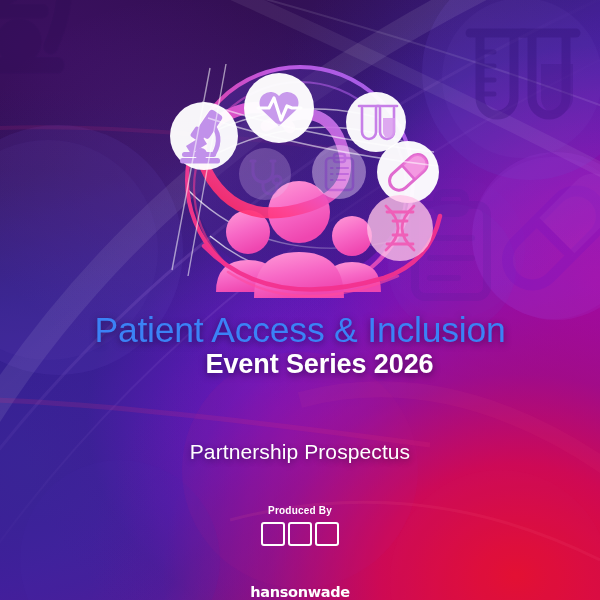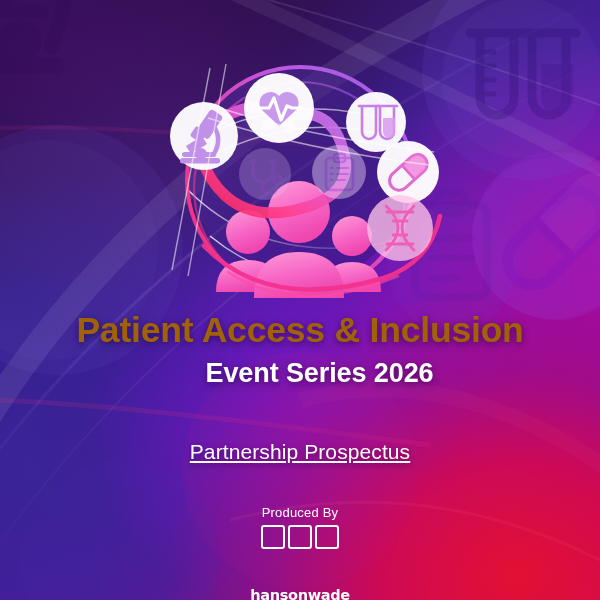--- a/index.html
+++ b/index.html
@@ -47,59 +47,57 @@
   }
 
   
   .text-block {
     position:absolute;
     left:0; right:0; top:312px;
     text-align:center;
   }
   .title-main {
     font-size:35.5px;
-    font-weight:bold;
-    color:#a16207;
+    font-weight:normal;
+    color:#3b82f6;
     letter-spacing:-0.2px;
     line-height:1.06;
     text-shadow:0 2px 7px rgba(20,0,40,0.55);
     white-space:nowrap;
   }
   .title-sub {
-    margin-top:9px;
     font-size:27px;
     font-weight:bold;
     color:#ffffff;
     letter-spacing:-0.1px;
     line-height:1.08;
     text-shadow:0 2px 7px rgba(20,0,40,0.55);
     white-space:nowrap;
     padding-left:39px;
   }
   .prospectus {
     position:absolute;
     left:0; right:0; top:440px;
     text-align:center;
     font-size:21px;
     font-weight:normal;
     color:#ffffff;
     letter-spacing:0.1px;
     text-shadow:0 2px 6px rgba(20,0,40,0.45);
-    text-decoration:underline;
   }
 
   
   .producer {
     position:absolute;
     left:0; right:0; top:506px;
     text-align:center;
   }
   .producer-label {
-    font-size:13px;
-    font-weight:normal;
+    font-size:10px;
+    font-weight:bold;
     color:#ffffff;
     letter-spacing:0.2px;
     line-height:1;
   }
   .logo {
     margin-top:6px;
     display:inline-flex;
     flex-direction:column;
     align-items:center;
     gap:37px;

